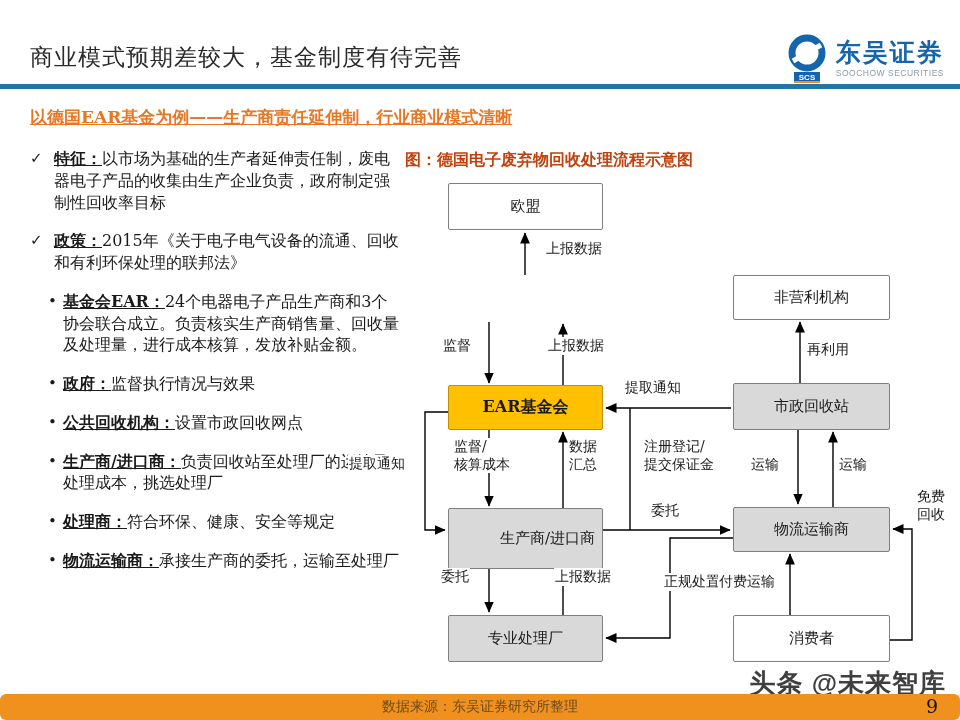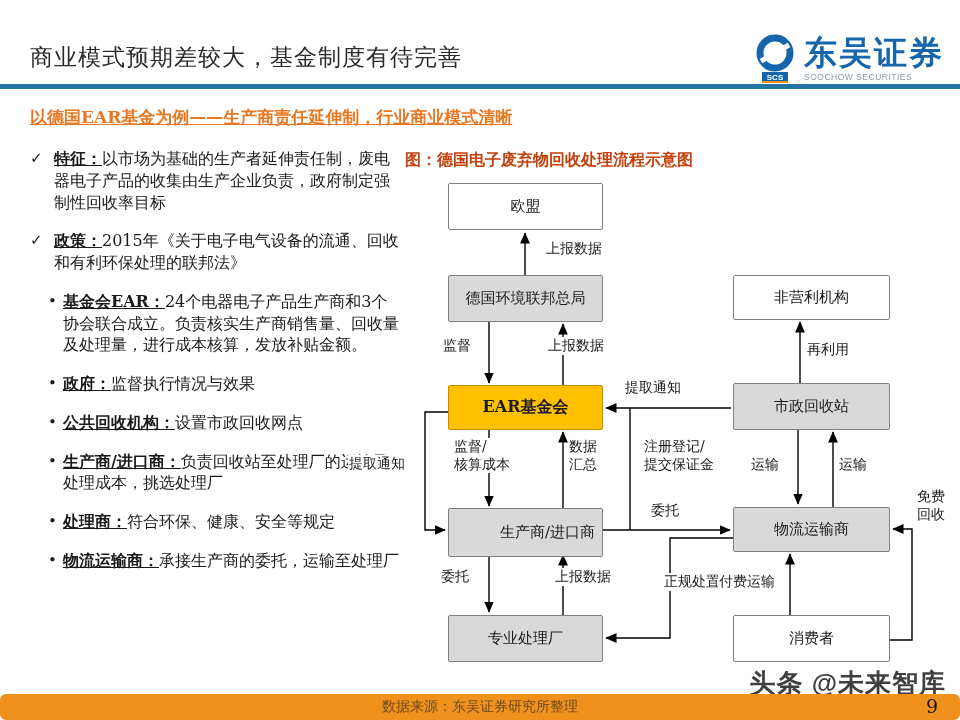--- a/index.html
+++ b/index.html
@@ -9,21 +9,21 @@
     font-family:"DejaVu Serif","Liberation Serif",serif;
     color:#1a1a1a;
   }
   
   .slide-title{
     position:absolute;left:30px;top:42px;
     font-family:"Liberation Sans","DejaVu Sans",sans-serif;
     font-size:23px;font-weight:normal;color:#2b2b2b;letter-spacing:1px;
   }
   .logo{position:absolute;right:16px;top:34px;display:flex;align-items:center;gap:6px;}
-  .logo-text .cn{font-family:"Liberation Sans",sans-serif;font-size:33px;font-weight:bold;color:#1565ad;letter-spacing:2px;line-height:1;}
+  .logo-text .cn{font-family:"Liberation Sans",sans-serif;font-size:25px;font-weight:bold;color:#1565ad;letter-spacing:2px;line-height:1;}
   .logo-text .en{font-family:"Liberation Sans",sans-serif;font-size:8.5px;color:#8a9aa8;letter-spacing:.5px;margin-top:3px;}
   .divider{position:absolute;left:0;top:84px;width:960px;height:5px;background:#2176a5;}
   .subtitle{
     position:absolute;left:30px;top:106px;
     font-size:17px;font-weight:bold;color:#e87722;text-decoration:underline;
   }
   
   .left-panel{position:absolute;left:30px;top:148px;width:372px;}
   .lp-item{display:flex;margin-bottom:17px;font-size:16px;line-height:1.36;}
   .lp-item .marker{width:24px;flex:0 0 24px;text-align:left;}
@@ -159,25 +159,24 @@
       <line x1="493" y1="367" x2="493" y2="292" marker-end="url(#ah)"></line>
       <line x1="149" y1="413" x2="149" y2="472" marker-end="url(#ah)"></line>
       <line x1="223" y1="475" x2="223" y2="415" marker-end="url(#ah)"></line>
       <polyline points="393,398 330,398 330,498 266,498" marker-end="url(#ah)"></polyline>
       <line x1="450" y1="475" x2="450" y2="414" marker-end="url(#ah)"></line>
       <polyline points="550,500 572,500 572,389 553,389" marker-end="url(#ah)"></polyline>
     </g>
   </svg>
 
   <div class="node" style="left:108px;top:43px;width:155px;height:47px;">欧盟</div>
-  <div class="node gray" style="left:108px;top:135px;width:155px;height:47px;">德国环境联邦总局</div>
   <div class="node" style="left:393px;top:135px;width:157px;height:45px;">非营利机构</div>
   <div class="node highlight" style="left:108px;top:245px;width:155px;height:45px;">EAR基金会</div>
   <div class="node gray" style="left:393px;top:243px;width:157px;height:47px;">市政回收站</div>
-  <div class="node gray" style="left:108px;top:368px;width:155px;height:49px;padding-left:44px;">生产商/进口商</div>
+  <div class="node gray" style="left:108px;top:368px;width:155px;height:61px;padding-left:44px;">生产商/进口商</div>
   <div class="node gray" style="left:393px;top:367px;width:157px;height:45px;">物流运输商</div>
   <div class="node gray" style="left:108px;top:475px;width:155px;height:47px;">专业处理厂</div>
   <div class="node" style="left:393px;top:475px;width:157px;height:47px;">消费者</div>
 
   <div class="edge-label" style="left:205px;top:100px;">上报数据</div>
   <div class="edge-label" style="left:102px;top:197px;">监督</div>
   <div class="edge-label" style="left:207px;top:197px;">上报数据</div>
   <div class="edge-label" style="left:466px;top:201px;">再利用</div>
   <div class="edge-label" style="left:284px;top:239px;">提取通知</div>
   <div class="edge-label" style="left:113px;top:298px;">监督/

